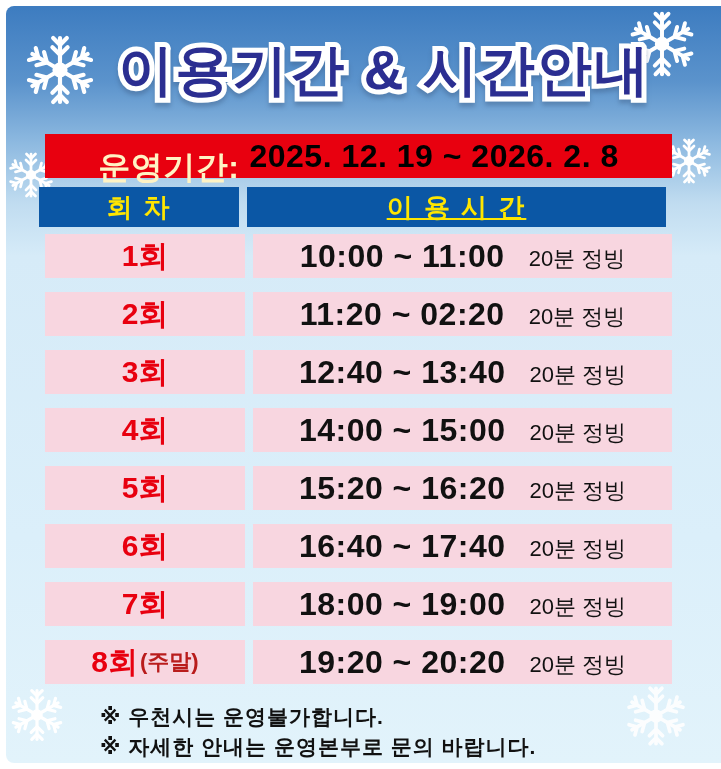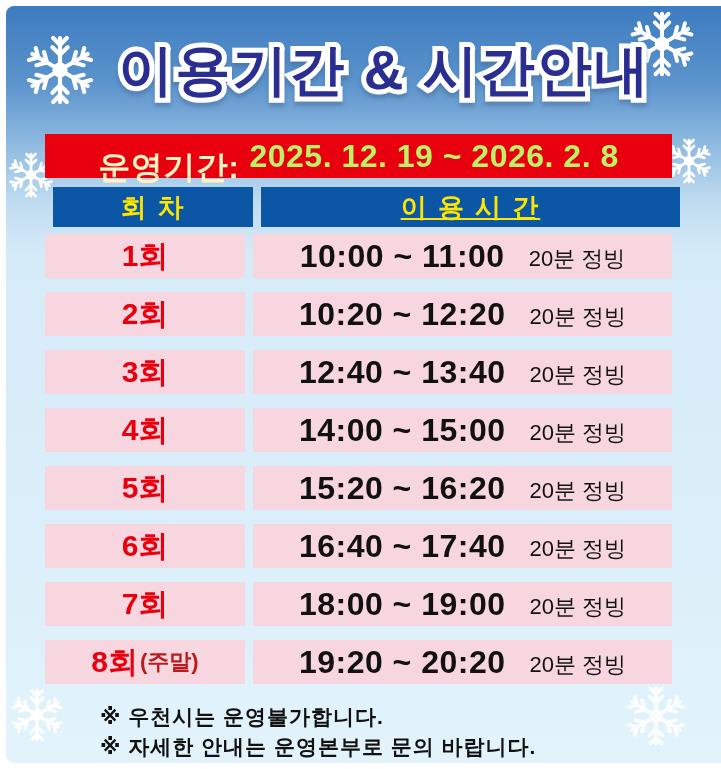--- a/index.html
+++ b/index.html
@@ -42,23 +42,23 @@
   }
   
   .banner{
     position:absolute;left:39px;top:128px;width:627px;height:44px;
     background:var(--banner-red,#e8000f);
     display:flex;align-items:center;justify-content:center;gap:10px;
     font-weight:800;font-size:32px;letter-spacing:0.5px;
     white-space:nowrap;
   }
   .banner-label{color:var(--banner-label-cream,#fff3c4);margin-top:24px;}
-  .banner-value{color:#bef264;}
-  
-  .thead{position:absolute;left:47px;top:181px;width:627px;display:flex;gap:8px;}
+  .banner-value{color:#000000;}
+  
+  .thead{position:absolute;left:33px;top:181px;width:627px;display:flex;gap:8px;}
   .th{
     height:40px;background:var(--header-blue,#0b57a5);
     color:var(--header-text-yellow,#ffe600);
     display:flex;align-items:center;justify-content:center;
     font-weight:800;font-size:26px;letter-spacing:2px;
   }
   .th-session{width:200px;}
   .th-time{width:419px;text-decoration:underline;}
   
   .rows{position:absolute;left:39px;top:228px;width:627px;display:flex;flex-direction:column;gap:14px;}
@@ -152,21 +152,21 @@
       <span class="time-range">10:00 ~ 11:00</span>
       <span class="time-note">20분 정빙</span>
     </div>
   </div>
 
   <div class="row">
     <div class="cell session">
       <span class="session-num">2회</span>
     </div>
     <div class="cell time">
-      <span class="time-range">10:20 ~ 12:20</span>
+      <span class="time-range">11:20 ~ 02:20</span>
       <span class="time-note">20분 정빙</span>
     </div>
   </div>
 
   <div class="row">
     <div class="cell session">
       <span class="session-num">3회</span>
     </div>
     <div class="cell time">
       <span class="time-range">12:40 ~ 13:40</span>

